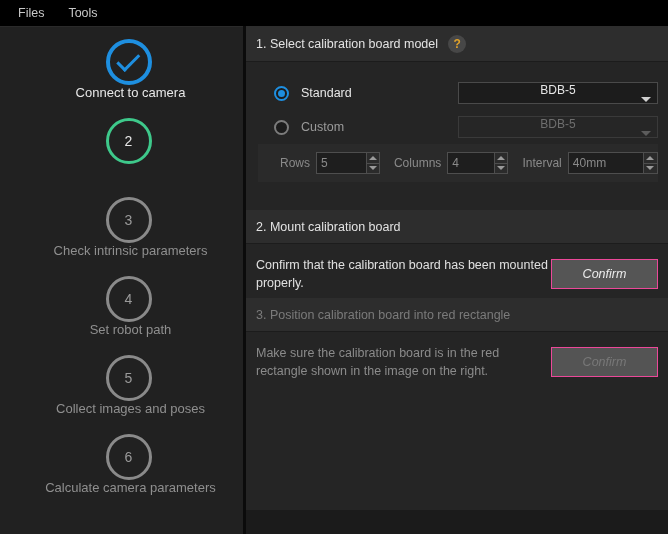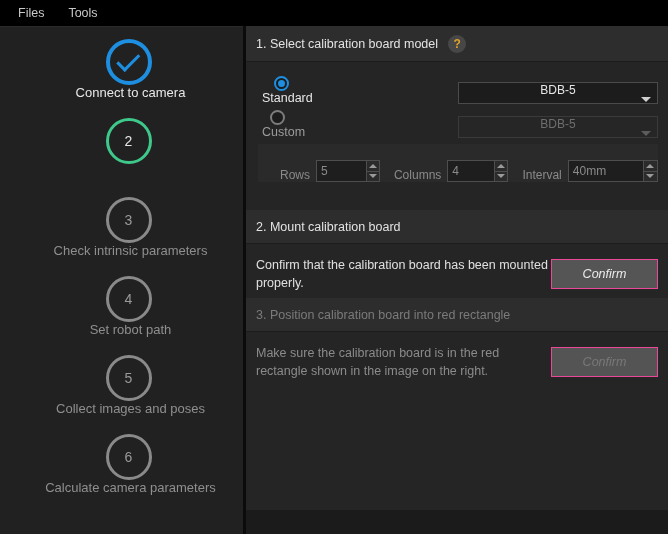--- a/index.html
+++ b/index.html
@@ -77,21 +77,21 @@
     width: 18px; height: 18px; border-radius: 50%;
     background: #474747; margin-left: 10px;
     display: flex; align-items: center; justify-content: center;
     font-size: 12px; font-weight: bold; color: #e0a22a;
     cursor: pointer;
   }
   .sec-body { background: #252525; }
 
   
   .radio-row {
-    display: flex; align-items: center; height: 34px; padding-left: 4px; flex-direction: column;
+    display: flex; align-items: center; height: 34px; padding-left: 28px;
   }
   .radio {
     width: 15px; height: 15px; border-radius: 50%;
     border: 2px solid #7c7c7c; background: #1c1c1c;
     flex: 0 0 auto; display: flex; align-items: center; justify-content: center;
     cursor: pointer;
   }
   .radio.checked { border-color: #1e8fe0; }
   .radio.checked::after {
     content: ""; width: 7px; height: 7px; border-radius: 50%; background: #1e8fe0;
@@ -111,21 +111,21 @@
     width: 0; height: 0;
     border-left: 5px solid transparent; border-right: 5px solid transparent;
     border-top: 5px solid #d0d0d0;
   }
   .combo.disabled .caret { border-top-color: #5c5c5c; }
 
   
   .groupbox {
     position: absolute; left: 258px; top: 144px; width: 400px; height: 38px;
     background: #2a2a2a;
-    display: flex; align-items: flex-end;
+    display: flex; align-items: center;
   }
   .field-label { font-size: 12px; color: #8a8a8a; margin-right: 6px; }
   .spin {
     height: 22px; display: flex; border: 1px solid #4e4e4e; background: #1e1e1e;
   }
   .spin input {
     background: transparent; border: 0; outline: 0;
     color: #8a8a8a; font-size: 12px; font-family: "Liberation Sans", sans-serif;
     padding: 0 4px; width: 100%;
   }

